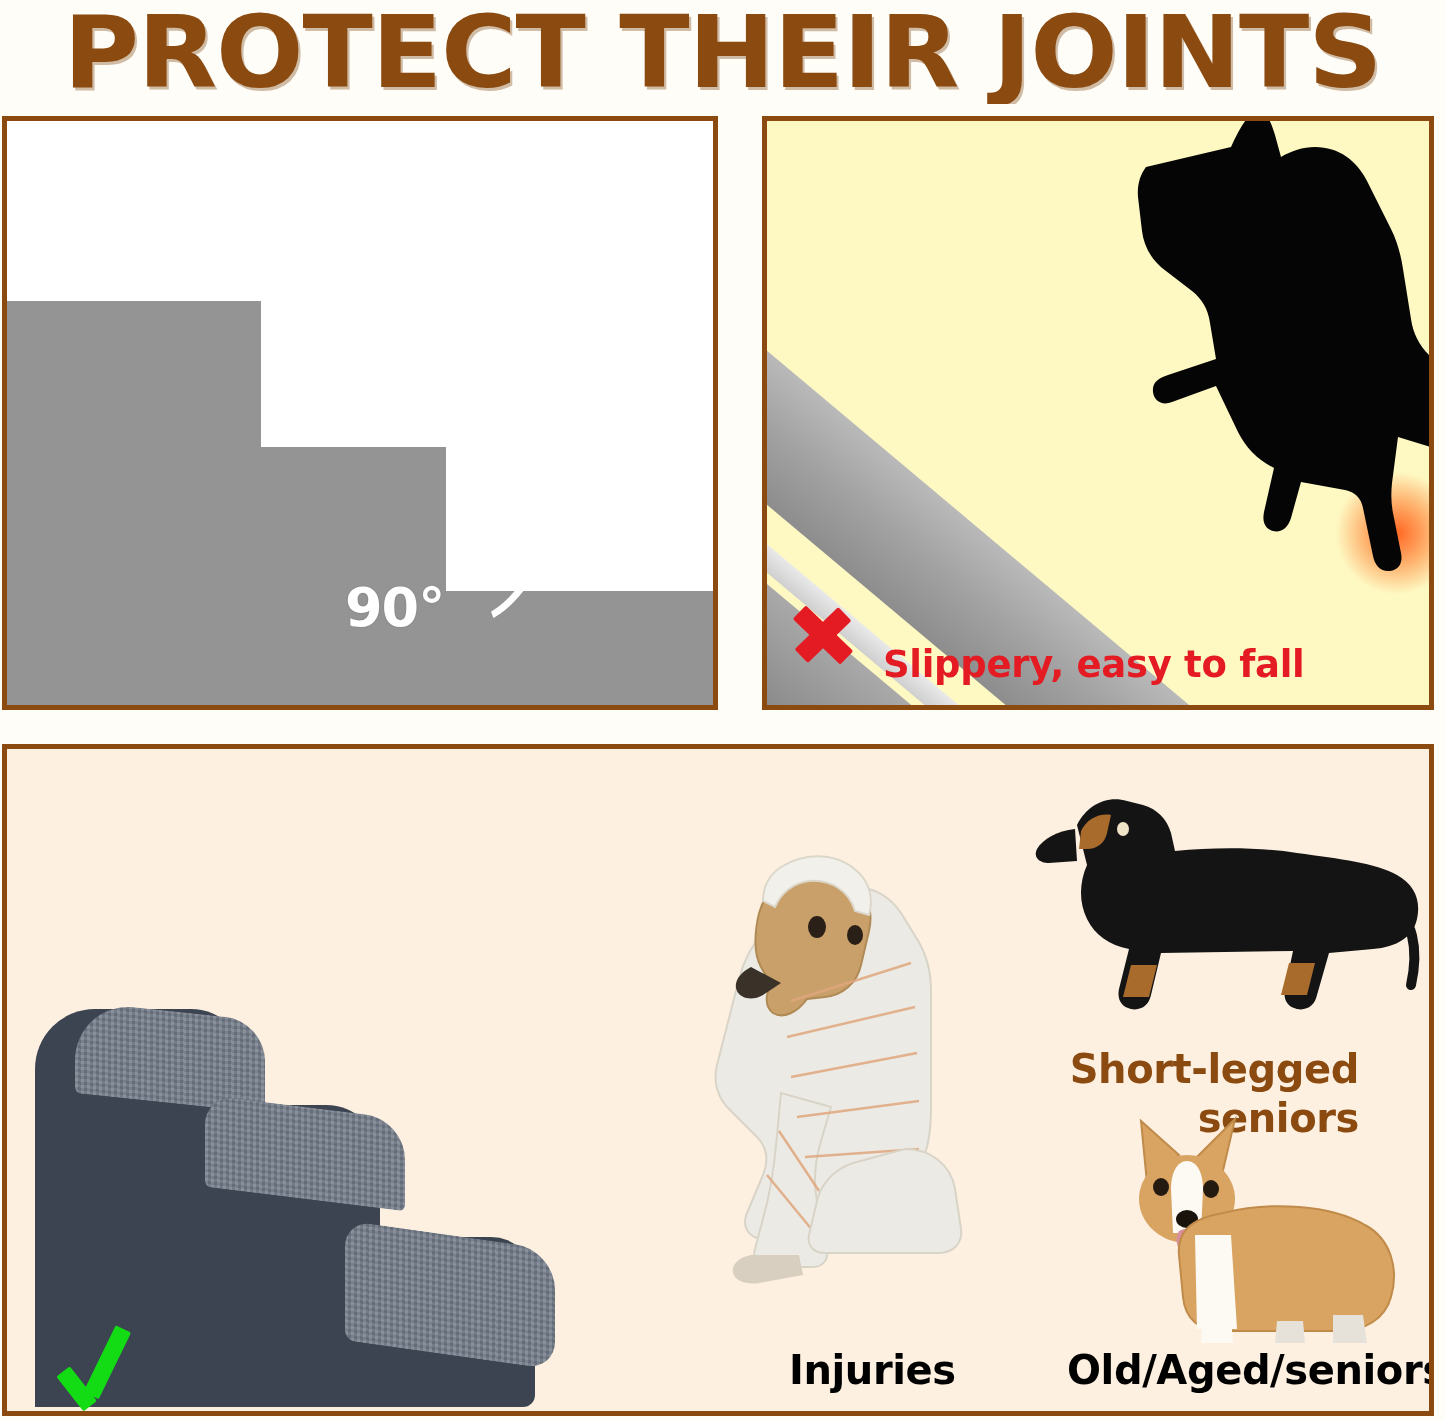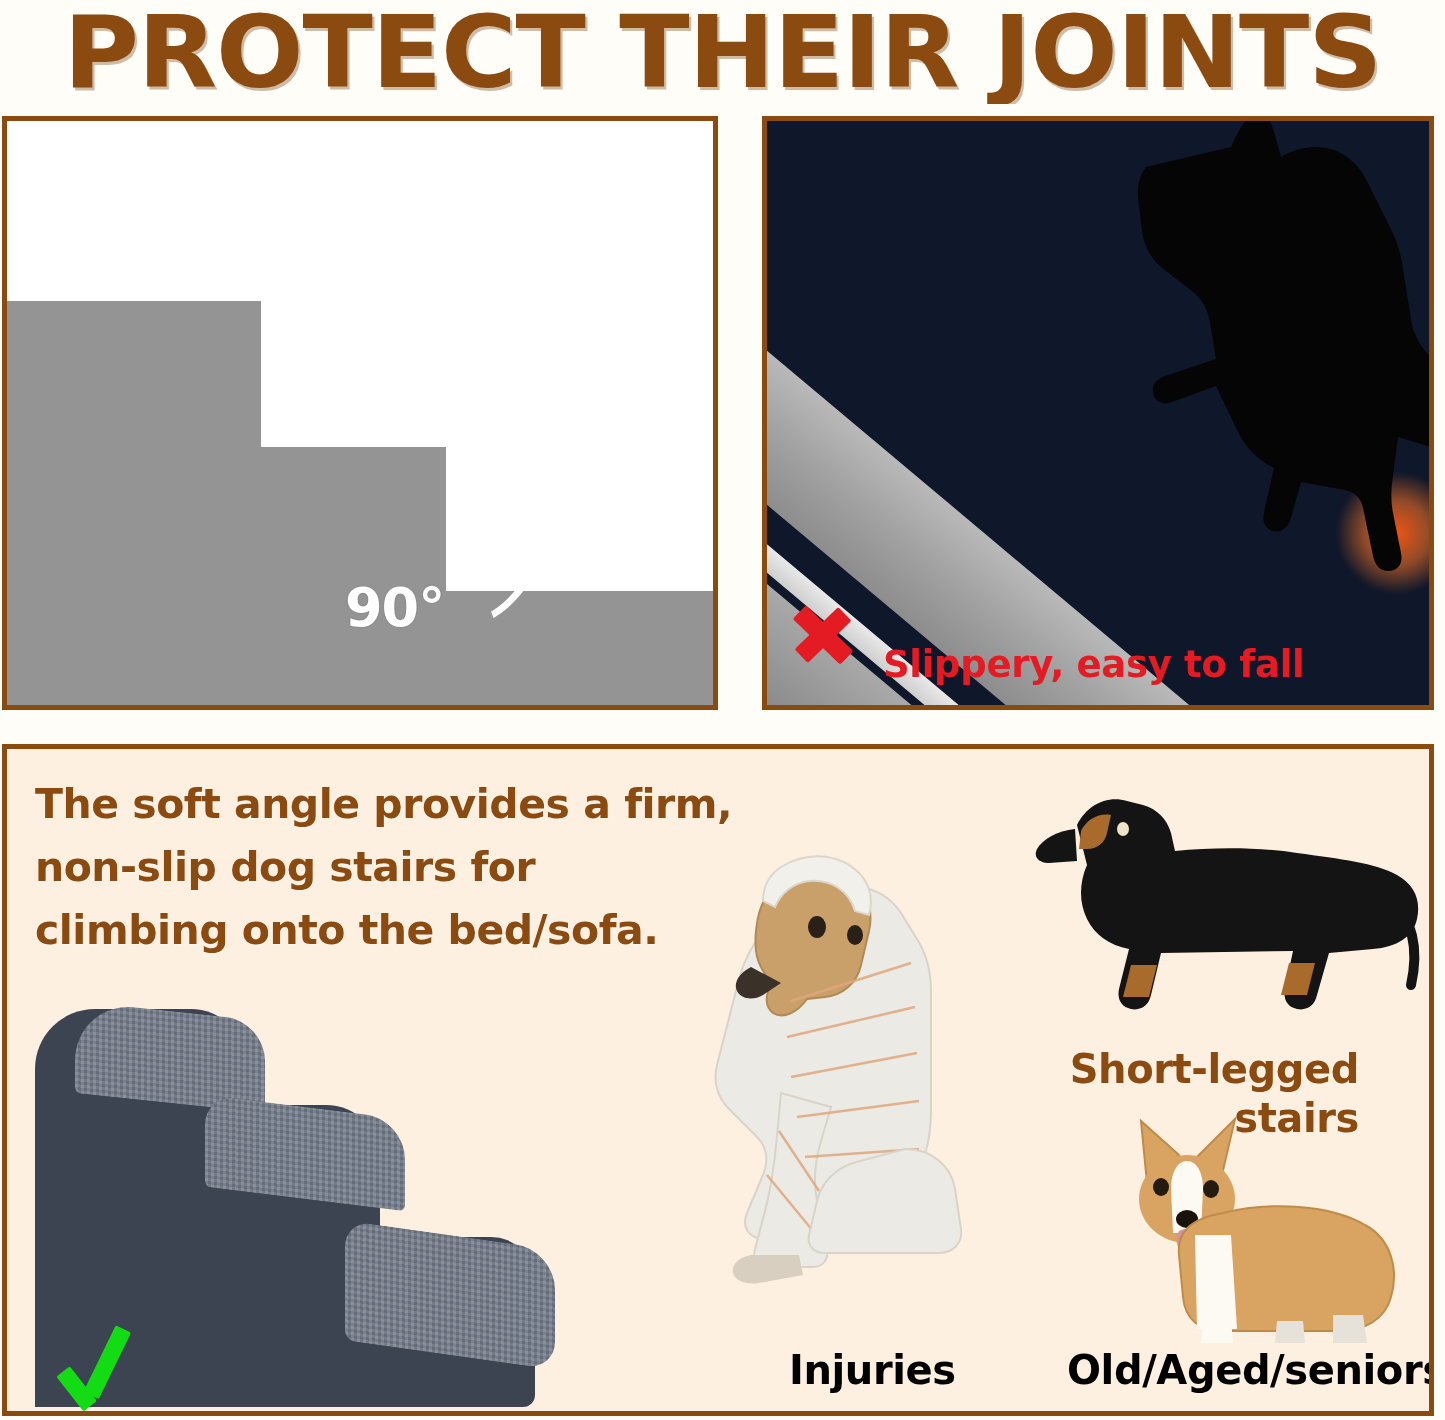--- a/index.html
+++ b/index.html
@@ -55,21 +55,21 @@
   .angle-arc {
     position:absolute; left:430px; top:322px; width:110px; height:188px;
     border: 7px solid #ffffff;
     border-radius: 50%;
     border-left-color: transparent;
     border-bottom-color: transparent;
     transform: rotate(24deg);
   }
 
   
-  .ramp-wrap { position:absolute; inset:0; background:#0f172a; overflow:hidden; }
+  .ramp-wrap { position:absolute; inset:0; background:#fef9c3; overflow:hidden; }
   .ramp-band {
     position:absolute;
     background: linear-gradient(180deg,#b9b9b9 0%,#a2a2a2 48%,#8d8d8d 100%);
     transform-origin: 0 0;
   }
   .ramp-a { left:-250px; top:20px;  width:1250px; height:118px; transform: rotate(40deg); }
   .ramp-b { left:-316px; top:158px; width:1250px; height:22px;  transform: rotate(40deg);
             background: linear-gradient(180deg,#e9e9e9,#cfcfcf); }
   .ramp-c { left:-330px; top:186px; width:1250px; height:150px; transform: rotate(40deg);
             background: linear-gradient(180deg,#a9a9a9 0%,#8c8c8c 60%,#777 100%); }
@@ -195,25 +195,20 @@
       <div class="xmark" style="left:18px; top:476px;">
         <i></i>
           <i></i>
       </div>
       <div class="caption-bad" style="left:116px; top:522px;">Slippery, easy to fall</div>
     </div>
   </div>
 
   <div class="panel panel-bottom">
 
-    <div class="promo-text">
-      <span>The soft angle provides a firm,</span><br>
-      <span>non-slip dog stairs for</span><br>
-      <span>climbing onto the bed/sofa.</span>
-    </div>
 
     <div class="product">
       <div class="prod-body">
         <div class="prod-side ps1"></div>
         <div class="prod-side ps2"></div>
         <div class="prod-side ps3"></div>
         <div class="prod-tread pt1"></div>
         <div class="prod-tread pt2"></div>
         <div class="prod-tread pt3"></div>
       </div>
@@ -271,21 +266,21 @@
       <path fill="#a86b2c" d="M300 178 l26 0 -8 32 -26 0 z"></path>
 
       <path fill="#141414" d="M86 44 c-18 2 -32 10 -38 20 c-4 8 2 14 12 14 l28 -2 z"></path>
 
       <ellipse cx="134" cy="44" rx="6" ry="7" fill="#f0e4c8"></ellipse>
 
       <path fill="none" stroke="#141414" stroke-width="10" stroke-linecap="round" d="M400 118 c24 14 30 46 22 82"></path>
     </svg>
     <div class="lbl-center" style="left:1000px; top:296px; width:352px;">
       <span>Short-legged</span><br>
-      <span>stairs</span>
+      <span>seniors</span>
     </div>
 
     <svg class="dog-corgi" viewBox="0 0 300 236">
 
       <path fill="#d9a462" stroke="#c08b4a" stroke-width="2" d="M42 74 l-6 -62 38 34 z"></path>
       <path fill="#d9a462" stroke="#c08b4a" stroke-width="2" d="M116 70 l14 -60 -40 40 z"></path>
 
       <ellipse cx="82" cy="90" rx="48" ry="44" fill="#d9a462"></ellipse>
       <path fill="#fdfaf4" d="M82 52 c10 0 16 12 16 28 l-2 44 -28 0 -2 -44 c0 -16 6 -28 16 -28 z"></path>
       <ellipse cx="56" cy="78" rx="8" ry="9" fill="#241a10"></ellipse>

